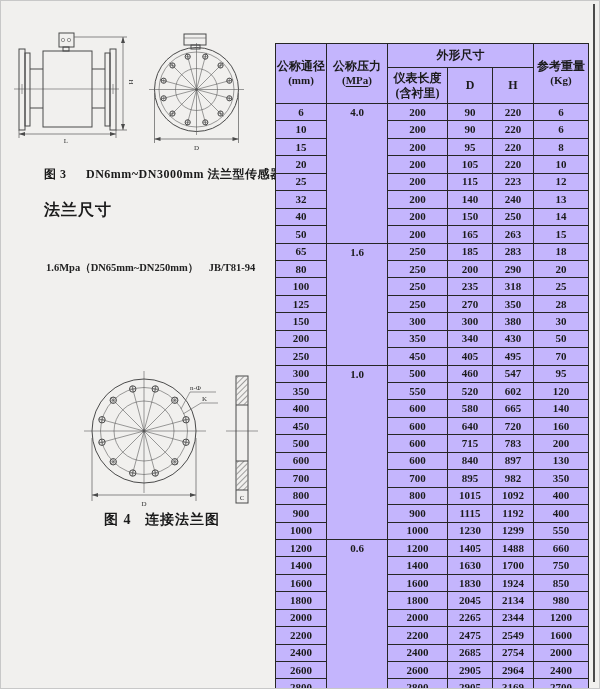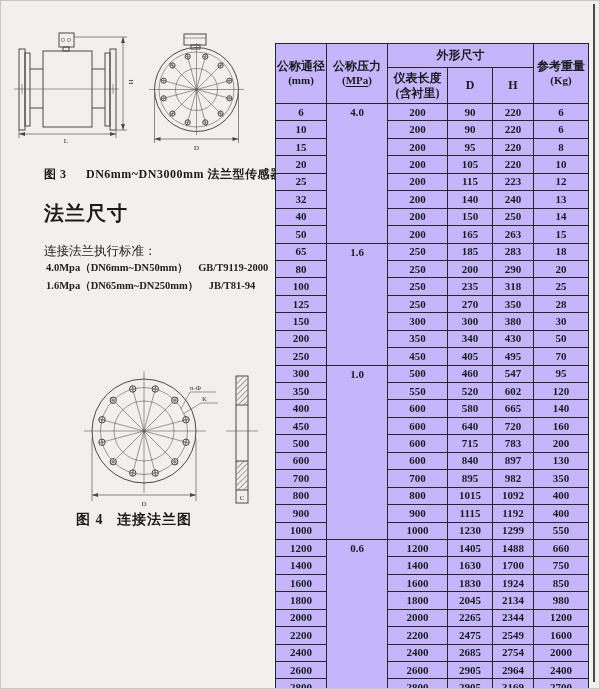--- a/index.html
+++ b/index.html
@@ -4,24 +4,24 @@
 <style>
   html,body{margin:0;padding:0;background:#dcdcdc;}
   .page{
     position:relative;width:600px;height:689px;overflow:hidden;
     background:#f1f0ee;border:1px solid #c8c8c8;box-sizing:border-box;
     font-family:"Liberation Serif","DejaVu Serif",serif;color:#1b1b1b;
   }
   .abs{position:absolute;}
   
   .fig-caption{font-weight:bold;font-size:12px;white-space:pre;letter-spacing:.5px;}
-  .sec-heading{font-weight:bold;font-size:20px;letter-spacing:1px;font-family:Liberation Mono, monospace;}
+  .sec-heading{font-weight:bold;font-size:16px;letter-spacing:1px;font-family:Liberation Mono, monospace;}
   .body-line{font-size:12.5px;white-space:pre;}
   .std-line{font-size:10.5px;white-space:pre;height:17.5px;line-height:17.5px;font-weight:bold;color:#222;}
-  .fig4-caption{font-weight:bold;font-size:14px;white-space:pre;letter-spacing:1px;}
+  .fig4-caption{font-weight:bold;font-size:14px;white-space:pre;letter-spacing:1px;margin-left:28px;}
   
   svg .ln{fill:none;stroke:#4a4a4a;stroke-width:1;}
   svg .thin{fill:none;stroke:#5a5a5a;stroke-width:.6;}
   svg .dim{fill:none;stroke:#5a5a5a;stroke-width:.7;}
   svg .arr{fill:#4a4a4a;stroke:none;}
   svg text{fill:#333;font-family:"Liberation Serif",serif;font-size:7px;text-anchor:middle;}
   
   .spec-table{border-collapse:collapse;table-layout:fixed;background:#c4b5fd;margin-top:34px;}
   .spec-table th,.spec-table td{
     border:1px solid #262626;text-align:center;vertical-align:middle;
@@ -149,23 +149,21 @@
     <line class="dim" x1="94.5" y1="80" x2="94.5" y2="130"></line>
     <line class="dim" x1="10.5" y1="126" x2="94.5" y2="126"></line>
     <path class="arr" d="M10.5,126 l6,-2 v4 z"></path>
     <path class="arr" d="M94.5,126 l-6,-2 v4 z"></path>
     <text x="52.5" y="137">D</text>
   </svg>
 
   <div class="abs fig-caption" style="left:43px;top:165px">图 3　  DN6mm~DN3000mm 法兰型传感器外形图</div>
 
   <div class="abs sec-heading" style="left:43px;top:199px">法兰尺寸</div>
-  <div class="abs body-line" style="left:43px;top:242px">连接法兰执行标准：</div>
   <div class="abs" style="left:45px;top:258px">
-    <div class="std-line">4.0Mpa（DN6mm~DN50mm）    GB/T9119-2000</div>
     <div class="std-line">1.6Mpa（DN65mm~DN250mm）    JB/T81-94</div>
   </div>
 
   <svg class="abs" style="left:55px;top:342px" width="210" height="172" viewBox="0 0 210 172">
     <defs>
       <pattern id="hatch" width="4" height="4" patternUnits="userSpaceOnUse" patternTransform="rotate(45)">
         <line x1="0" y1="0" x2="0" y2="4" stroke="#555" stroke-width="1.1"></line>
       </pattern>
     </defs>
 

